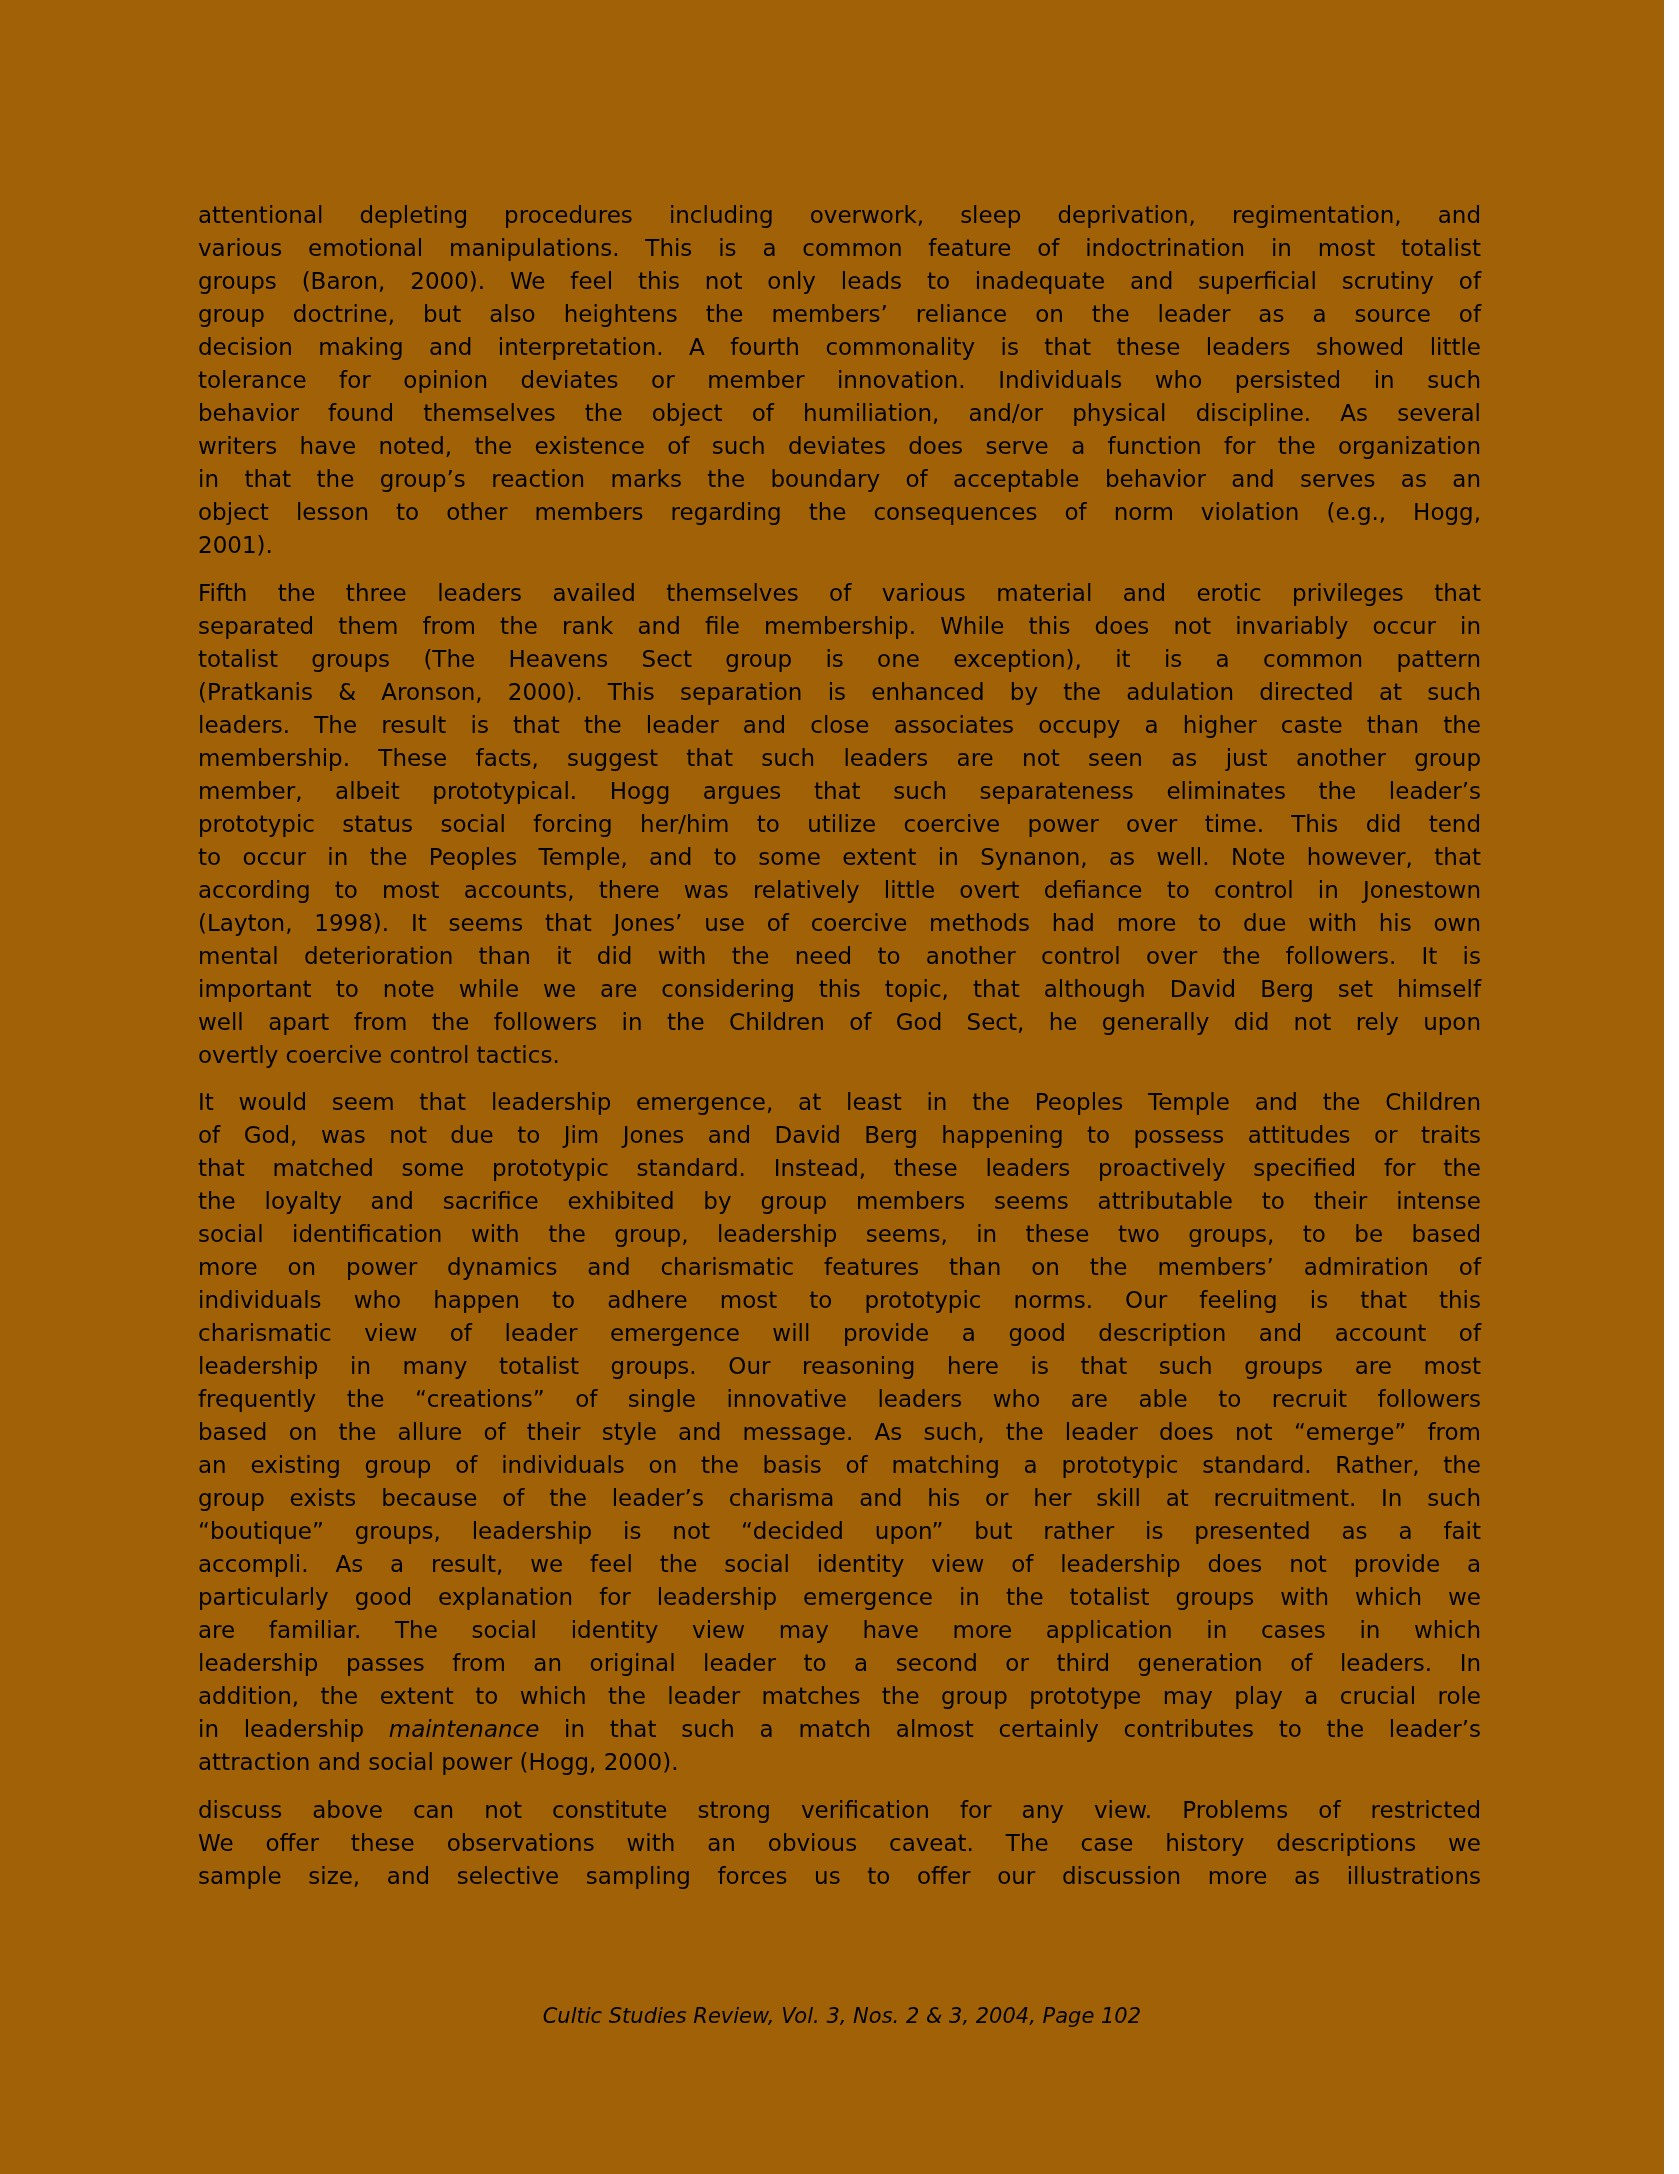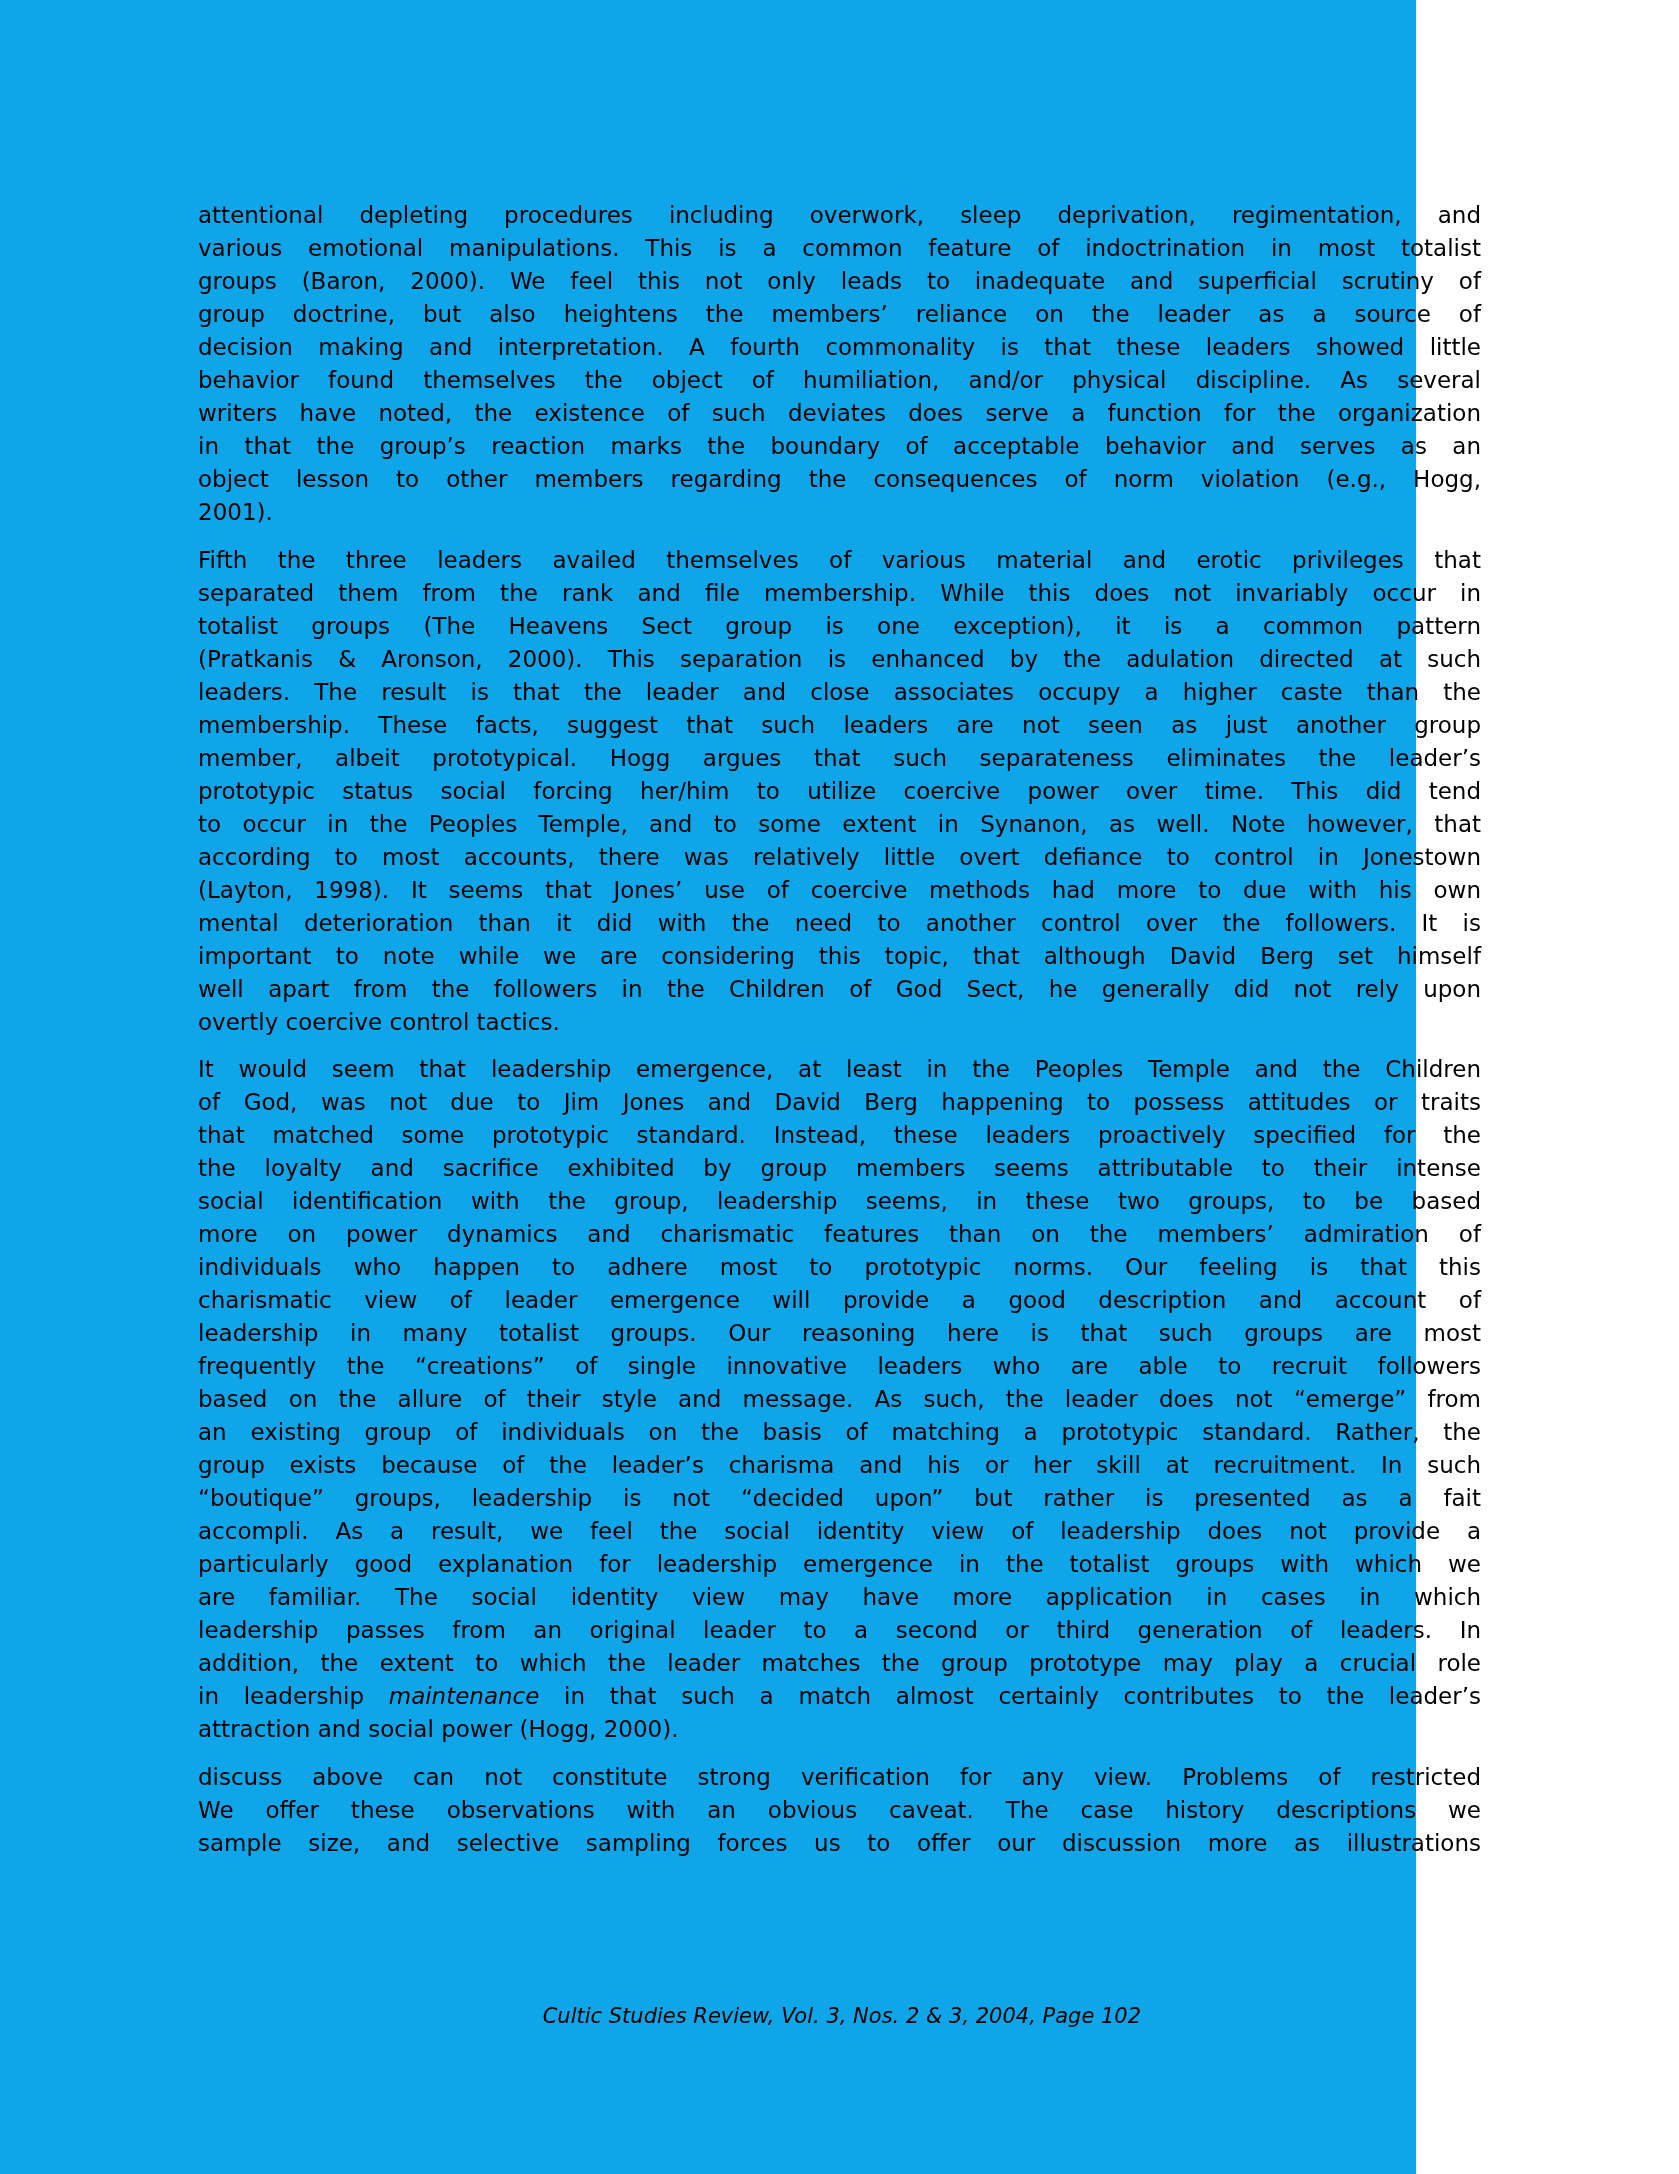--- a/index.html
+++ b/index.html
@@ -12,23 +12,23 @@
       height: 2174px;
       position: relative;
       overflow: hidden;
       font-family: "DejaVu Sans", sans-serif;
       color: #000000;
     }
     .page {
       position: absolute;
       left: 0;
       top: 0;
-      width: 1416px;
+      width: 1664px;
       height: 2174px;
-      background: #0ea5e9;
+      background: #a16207;
     }
     .body-text {
       position: absolute;
       left: 198px;
       top: 199px;
       width: 1283px;
       font-size: 23px;
       line-height: 33px;
     }
     .para {
@@ -65,20 +65,21 @@
 <body>
 
 <div class="page">
   <div class="body-text" id="body-text">
       <div class="para">
         <span class="line">attentional depleting procedures including overwork, sleep deprivation, regimentation, and</span>
         <span class="line">various emotional manipulations.  This is a common feature of indoctrination in most totalist</span>
         <span class="line">groups (Baron, 2000). We feel this not only leads to inadequate and superficial scrutiny of</span>
         <span class="line">group doctrine, but also heightens the members’ reliance on the leader as a source of</span>
         <span class="line">decision making and interpretation.  A fourth commonality is that these leaders showed little</span>
+        <span class="line">tolerance for opinion deviates or member innovation.  Individuals who persisted in such</span>
         <span class="line">behavior found themselves the object of humiliation, and/or physical discipline.  As several</span>
         <span class="line">writers have noted, the existence of such deviates does serve a function for the organization</span>
         <span class="line">in that the group’s reaction marks the boundary of acceptable behavior and serves as an</span>
         <span class="line">object lesson to other members regarding the consequences of norm violation (e.g., Hogg,</span>
         <span class="line last">2001).</span>
       </div>
       <div class="para">
         <span class="line">Fifth the three leaders availed themselves of various material and erotic privileges that</span>
         <span class="line">separated them from the rank and file membership. While this does not invariably occur in</span>
         <span class="line">totalist groups (The Heavens Sect group is one exception), it is a common pattern</span>

